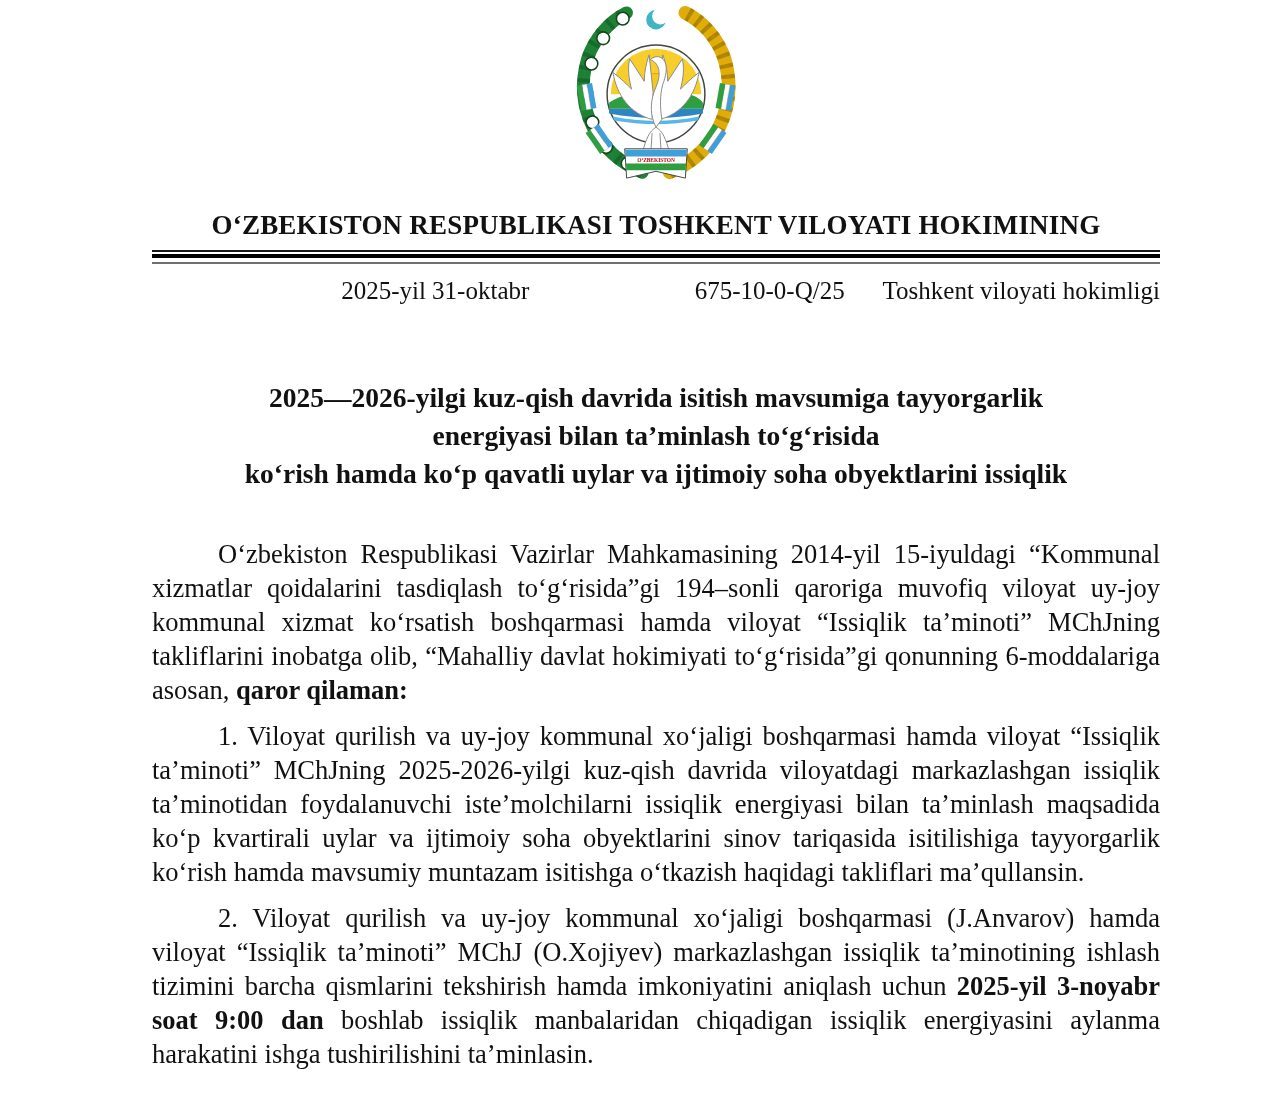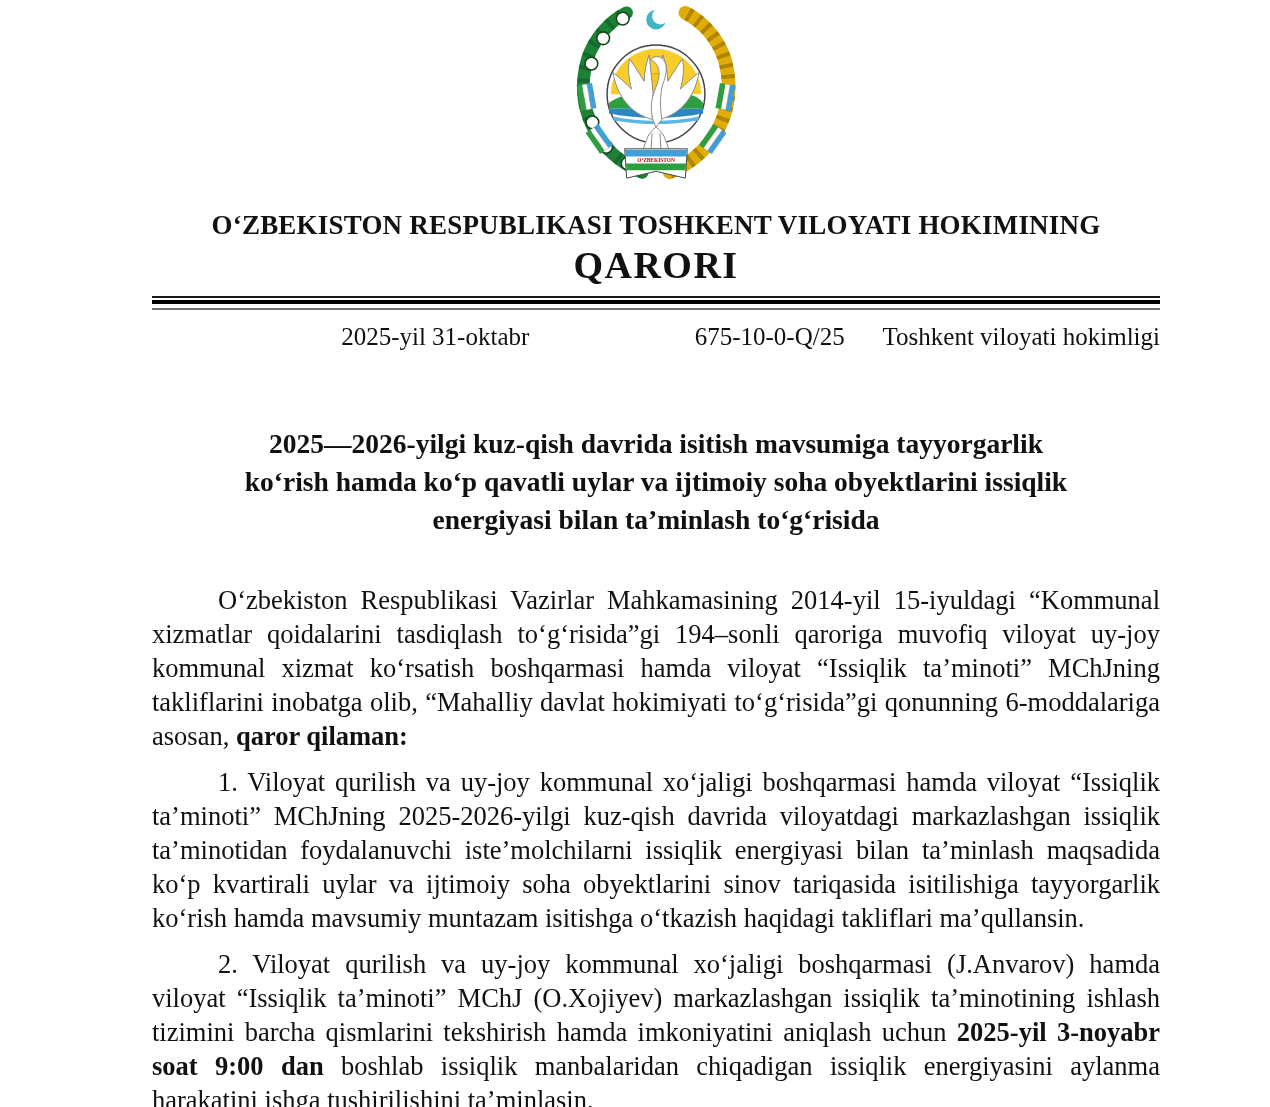--- a/index.html
+++ b/index.html
@@ -129,40 +129,39 @@
       <g>
         <path d="M68,148 L132,148 L130,178 L100,171 L70,178 Z" fill="#ffffff" stroke="#444" stroke-width="1"></path>
         <path d="M68.5,149 L131.5,149 L131,156 L69,156 Z" fill="#3f9fd8"></path>
         <path d="M69.3,163 L130.7,163 L130.2,170 L69.8,170 Z" fill="#2f9e41"></path>
         <text x="100" y="161.5" font-size="5.5" text-anchor="middle" fill="#cc0000" font-family="Liberation Serif, serif" font-weight="bold">OʻZBEKISTON</text>
       </g>
     </svg>
   </div>
 
   <div class="authority">OʻZBEKISTON RESPUBLIKASI TOSHKENT VILOYATI HOKIMINING</div>
-  <div class="doc-type">QARORI</div>
 
   <div class="rules">
     <div class="rule-a"></div>
     <div class="gap-a"></div>
     <div class="rule-b"></div>
     <div class="gap-b"></div>
     <div class="rule-c"></div>
   </div>
 
   <div class="meta-row">
     <span class="meta-date">2025-yil 31-oktabr</span>
     <span class="meta-number">675-10-0-Q/25</span>
     <span class="meta-issuer">Toshkent viloyati hokimligi</span>
   </div>
 
   <div class="doc-title">
     <div>2025—2026-yilgi kuz-qish davrida isitish mavsumiga tayyorgarlik</div>
+    <div>energiyasi bilan taʼminlash toʻgʻrisida</div>
     <div>koʻrish hamda koʻp qavatli uylar va ijtimoiy soha obyektlarini issiqlik</div>
-    <div>energiyasi bilan taʼminlash toʻgʻrisida</div>
   </div>
 
   <div class="body-text">
     <p><span>Oʻzbekiston Respublikasi Vazirlar Mahkamasining 2014-yil 15-iyuldagi “Kommunal xizmatlar qoidalarini tasdiqlash toʻgʻrisida”gi 194–sonli qaroriga muvofiq viloyat uy-joy kommunal xizmat koʻrsatish boshqarmasi hamda viloyat “Issiqlik taʼminoti” MChJning takliflarini inobatga olib, “Mahalliy davlat hokimiyati toʻgʻrisida”gi qonunning 6-moddalariga asosan, </span><b>qaror qilaman:</b></p>
     <p>1. Viloyat qurilish va uy-joy kommunal xoʻjaligi boshqarmasi hamda viloyat “Issiqlik taʼminoti” MChJning 2025-2026-yilgi kuz-qish davrida viloyatdagi markazlashgan issiqlik taʼminotidan foydalanuvchi isteʼmolchilarni issiqlik energiyasi bilan taʼminlash maqsadida koʻp kvartirali uylar va ijtimoiy soha obyektlarini sinov tariqasida isitilishiga tayyorgarlik koʻrish hamda mavsumiy muntazam isitishga oʻtkazish haqidagi takliflari maʼqullansin.</p>
     <p><span>2. Viloyat qurilish va uy-joy kommunal xoʻjaligi boshqarmasi (J.Anvarov) hamda viloyat “Issiqlik taʼminoti” MChJ (O.Xojiyev) markazlashgan issiqlik taʼminotining ishlash tizimini barcha qismlarini tekshirish hamda imkoniyatini aniqlash uchun </span><b>2025-yil 3-noyabr soat 9:00 dan</b><span> boshlab issiqlik manbalaridan chiqadigan issiqlik energiyasini aylanma harakatini ishga tushirilishini taʼminlasin.</span></p>
 
   </div>
 
 </div>

